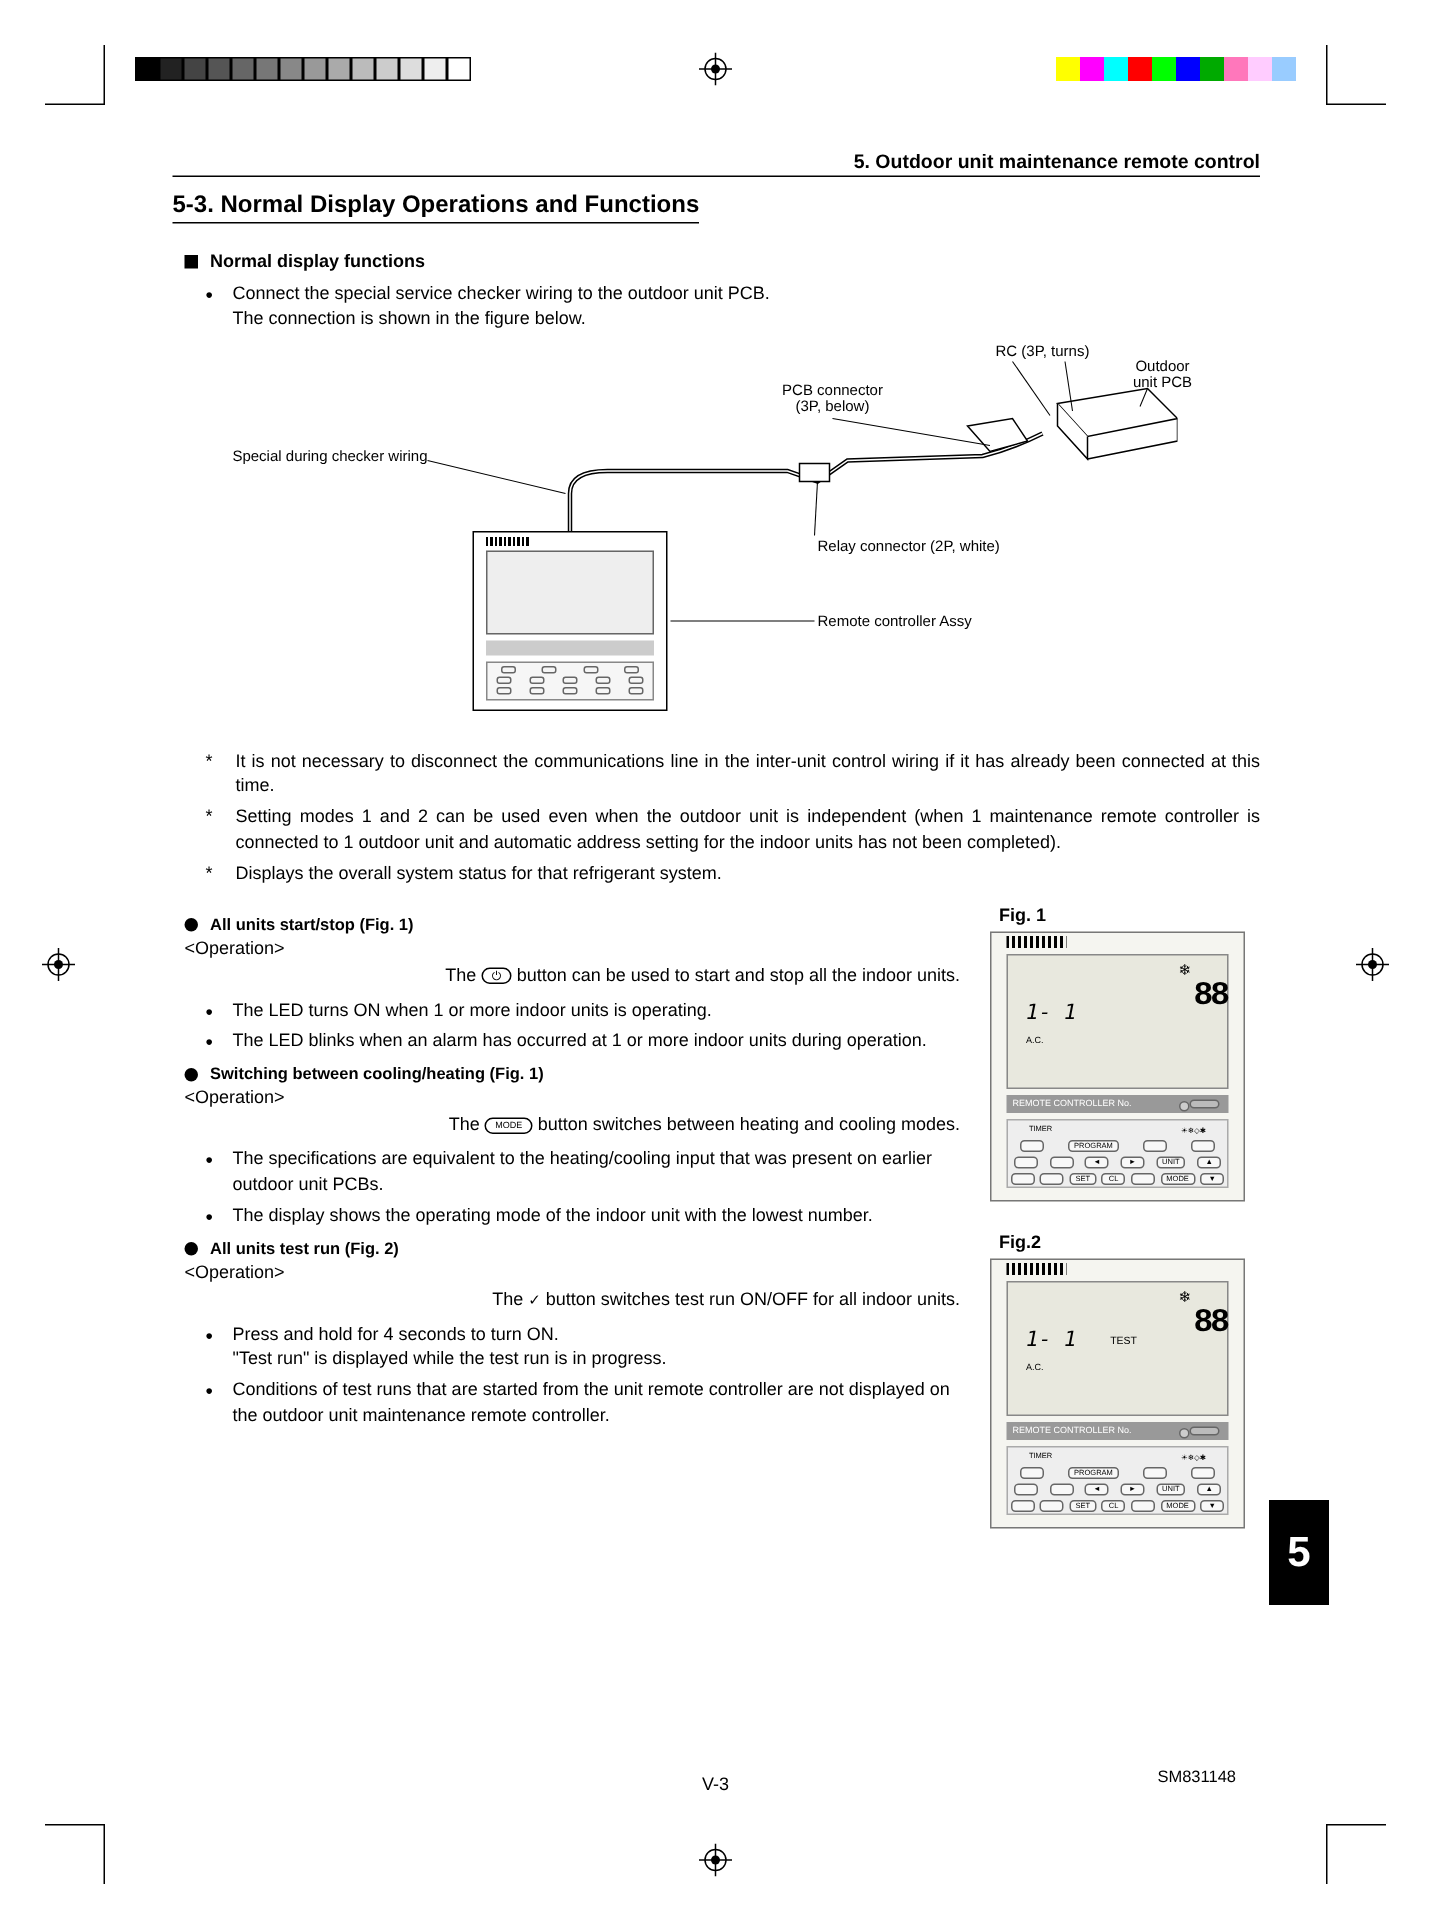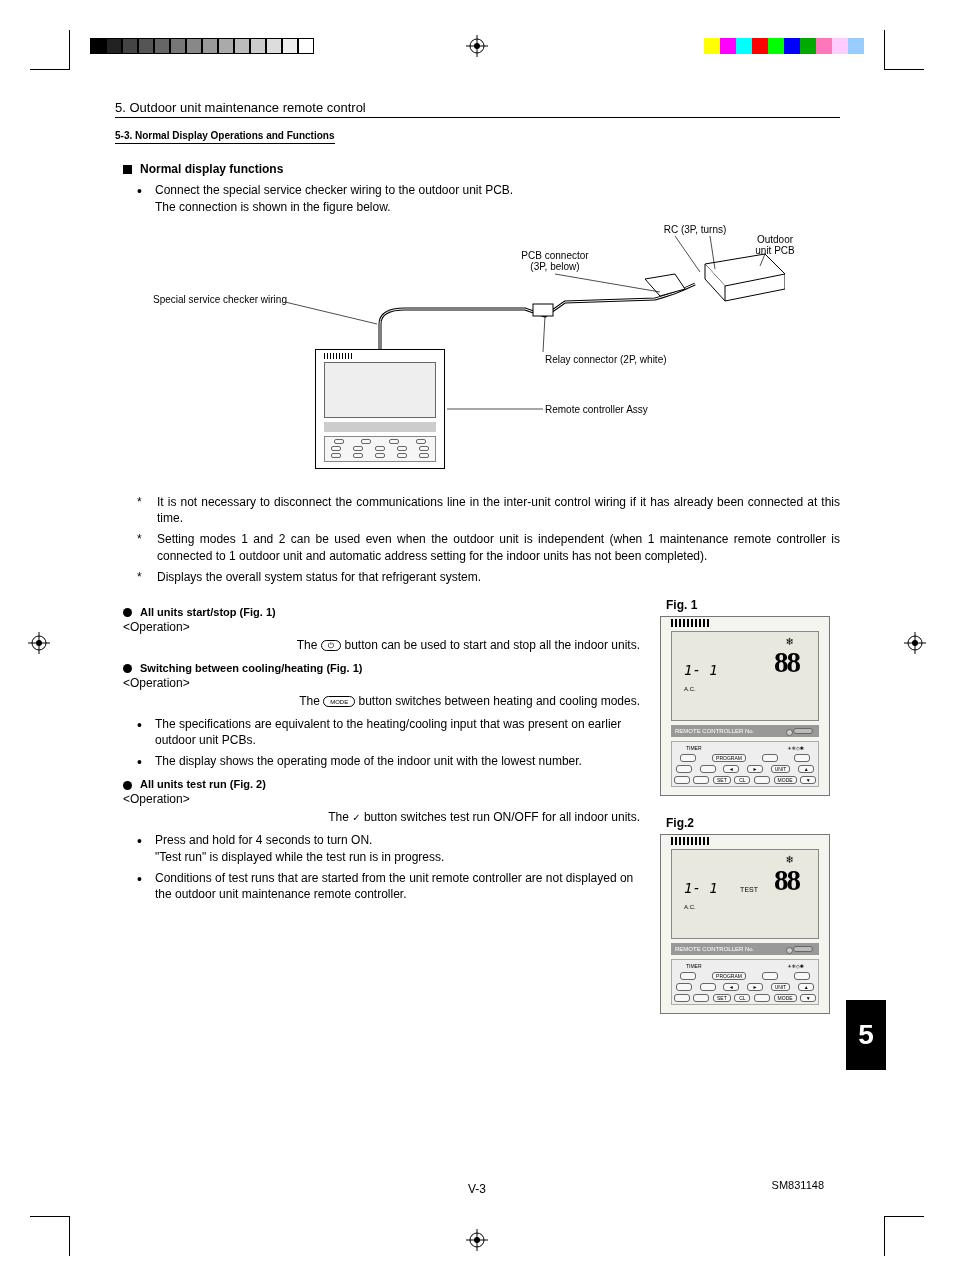--- a/index.html
+++ b/index.html
@@ -32,29 +32,30 @@
   .reg-top { top: 35px; }
   .reg-bot { bottom: 35px; }
   .reg-left { top: 50%; left: 28px; transform: translateY(-50%); }
   .reg-right { top: 50%; right: 28px; transform: translateY(-50%); }
   
   .page {
     position: absolute;
     top: 100px; left: 115px; width: 725px;
   }
   .header-right {
-    font-weight: normal;
+    text-align: right;
+    font-weight: bold;
     font-size: 13px;
     border-bottom: 1.5px solid #000;
     padding-bottom: 2px;
     margin-bottom: 10px;
   }
   .section-title {
     font-weight: bold;
-    font-size: 10px;
+    font-size: 16px;
     border-bottom: 1.5px solid #000;
     display: inline-block;
     padding-bottom: 2px;
     margin-bottom: 18px;
   }
   .sub-heading {
     font-weight: bold;
     font-size: 12px;
     margin-bottom: 6px;
     margin-left: 8px;
@@ -95,21 +96,21 @@
     margin-bottom: 20px;
   }
   .remote-fig .screen {
     position: absolute; top: 14px; left: 10px; right: 10px; height: 90px;
     background: #e8e8de; border: 1px solid #888;
   }
   .remote-fig .screen .seg-small {
     position: absolute; top: 30px; left: 12px; font-family: monospace; font-size: 14px; font-style: italic;
   }
   .remote-fig .screen .seg-big {
-    position: absolute; top: 14px; right: 19px; font-family: Liberation Serif, serif; font-size: 29px; letter-spacing: -2px;
+    position: absolute; top: 14px; right: 0; font-family: Liberation Mono, monospace; font-size: 22px; letter-spacing: -2px;
     font-weight: bold;
   }
   .remote-fig .screen .ac-label { position: absolute; top: 54px; left: 12px; font-size: 6px; }
   .remote-fig .screen .snow { position: absolute; top: 4px; right: 24px; font-size: 10px; }
   .remote-fig .screen .testlabel { position:absolute; top:36px; right:60px; font-size:7px; }
   .remote-fig .rc-bar {
     position: absolute; top: 108px; left: 10px; right: 10px; height: 12px;
     background: #999; font-size: 6px; color: #fff; padding-left: 4px; line-height: 12px;
     display: flex; justify-content: space-between; align-items: center; padding-right: 6px;
   }
@@ -230,21 +231,21 @@
 
   <div class="sub-heading">
     <span class="sq"></span><span>Normal display functions</span>
   </div>
   <ul class="bullet-list">
     <li style="white-space:pre-line;">Connect the special service checker wiring to the outdoor unit PCB.
 The connection is shown in the figure below.</li>
   </ul>
 
   <div class="wiring">
-    <div class="label" style="left: -60px; top: 70px; width: 150px; white-space: pre-line;">Special service checker wiring</div>
+    <div class="label" style="left: -60px; top: 70px; width: 150px; white-space: pre-line;">Special during checker wiring</div>
     <div class="label" style="left: 305px; top: 26px; width: 90px; white-space: pre-line;">PCB connector
 (3P, below)</div>
     <div class="label" style="left: 450px; top: 0px; width: 80px; white-space: pre-line;">RC (3P, turns)</div>
     <div class="label" style="left: 540px; top: 10px; width: 60px; white-space: pre-line;">Outdoor
 unit PCB</div>
     <div class="label" style="left: 340px; top: 130px; width: 160px; text-align: left; white-space: pre-line;">Relay connector (2P, white)</div>
     <div class="label" style="left: 340px; top: 180px; width: 140px; text-align: left; white-space: pre-line;">Remote controller Assy</div>
 
     <svg style="position:absolute; left:0; top:0; width:580px; height:260px;">
       <path d="M 175 125 L 175 100 Q 175 85 200 85 L 320 85 L 340 92 L 360 78 L 450 75 Q 470 70 490 60" fill="none" stroke="#000" stroke-width="3"></path>
@@ -303,20 +304,24 @@
   </div>
 
   <div class="two-col">
     <div class="left-col">
 
       <div class="sub-item"><span class="dot"></span><span>All units start/stop (Fig. 1)</span></div>
       <div class="op-label">&lt;Operation&gt;</div>
       <div class="op-text">
         <span>The </span><span class="btn-icon">⏻</span><span> button can be used to start and stop all the indoor units.</span>
       </div>
+      <ul class="bullet-list">
+        <li>The LED turns ON when 1 or more indoor units is operating.</li>
+        <li>The LED blinks when an alarm has occurred at 1 or more indoor units during operation.</li>
+      </ul>
 
       <div class="sub-item"><span class="dot"></span><span>Switching between cooling/heating (Fig. 1)</span></div>
       <div class="op-label">&lt;Operation&gt;</div>
       <div class="op-text">
         <span>The </span><span class="btn-icon" style="font-size:6px;">MODE</span><span> button switches between heating and cooling modes.</span>
       </div>
       <ul class="bullet-list">
         <li>The specifications are equivalent to the heating/cooling input that was present on earlier outdoor unit PCBs.</li>
         <li>The display shows the operating mode of the indoor unit with the lowest number.</li>
       </ul>

